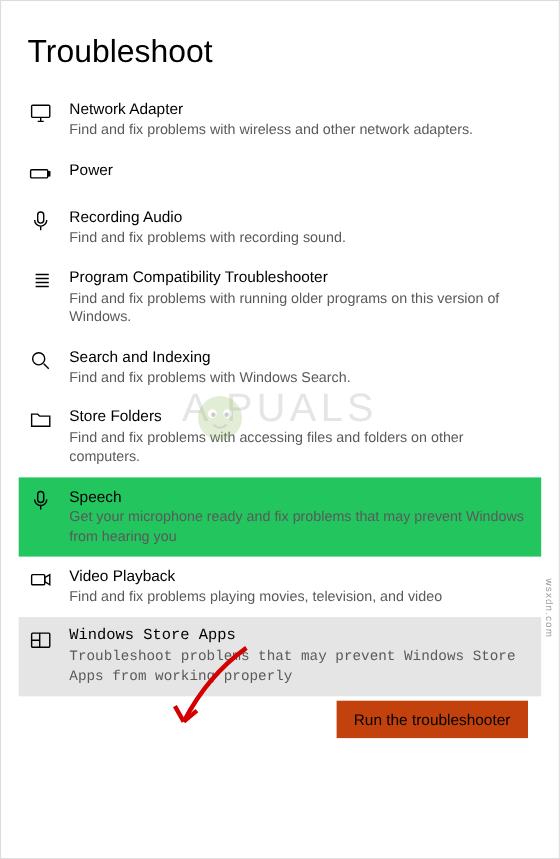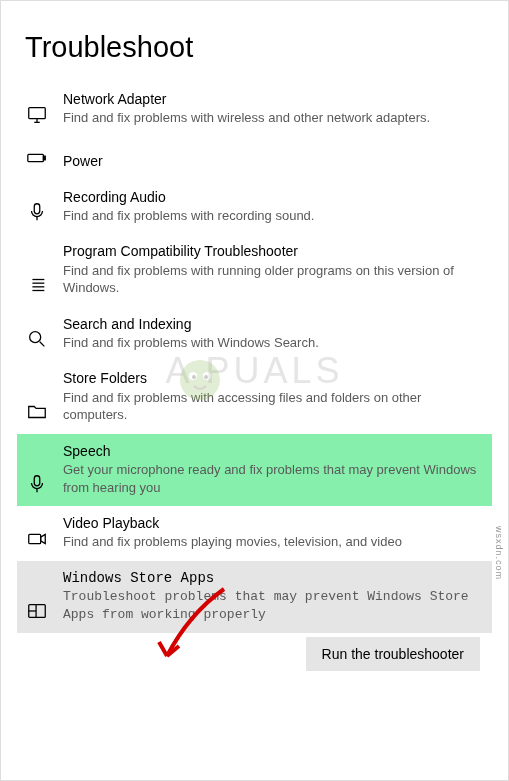--- a/index.html
+++ b/index.html
@@ -15,32 +15,32 @@
       padding: 30px 24px 20px 24px;
     }
     .page-title {
       font-size: 29px;
       font-weight: 400;
       margin-bottom: 18px;
       color: #000;
     }
     .item {
       display: flex;
-      align-items: flex-end;
+      align-items: flex-start;
       padding: 8px 8px 10px 8px;
       margin-left: -8px;
       margin-right: -8px;
       cursor: pointer;
     }
     .item.selected {
       background: #e5e5e5;
       font-family: Liberation Mono, monospace;
     }
     .item.highlighted {
-      background: #86efac;
+      background: #22c55e;
     }
     .icon {
       width: 24px;
       height: 24px;
       flex-shrink: 0;
       margin-right: 14px;
       margin-top: 1px;
       display: flex;
       align-items: center;
       justify-content: center;
@@ -60,21 +60,21 @@
       line-height: 1.35;
       margin-top: 1px;
     }
     .action-row {
       display: flex;
       justify-content: flex-end;
       margin-top: 4px;
       padding-right: 4px;
     }
     .run-button {
-      background: #e5e5e5;
+      background: #c2410c;
       border: none;
       padding: 9px 16px;
       font-size: 14px;
       color: #000;
       cursor: pointer;
       font-family: inherit;
     }
     .watermark {
       position: absolute;
       top: 370px;

